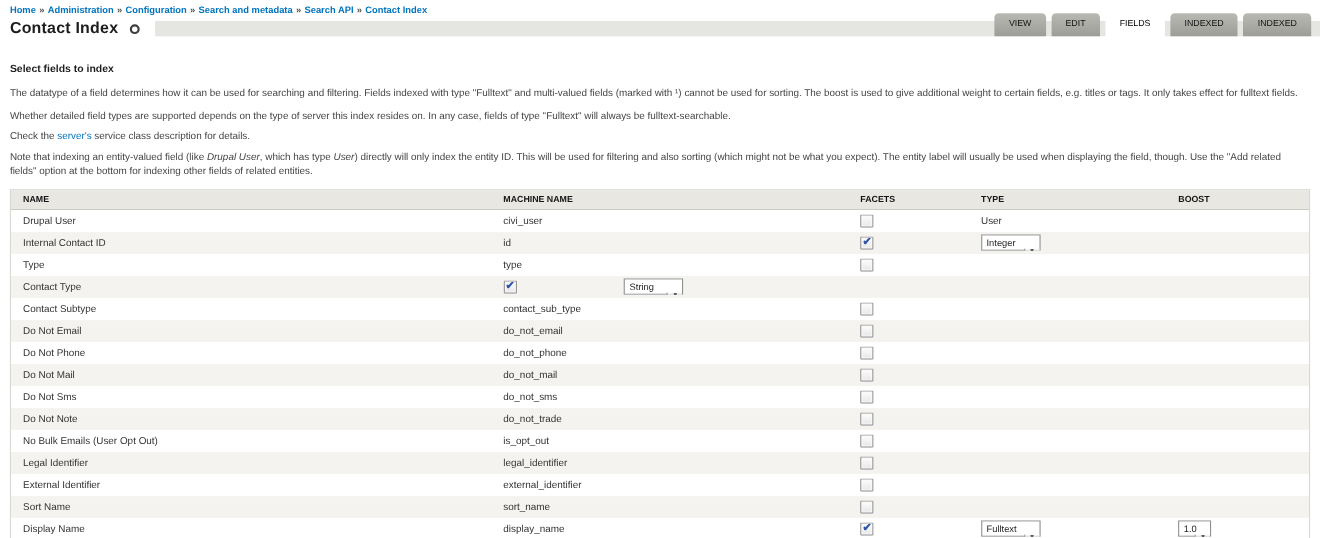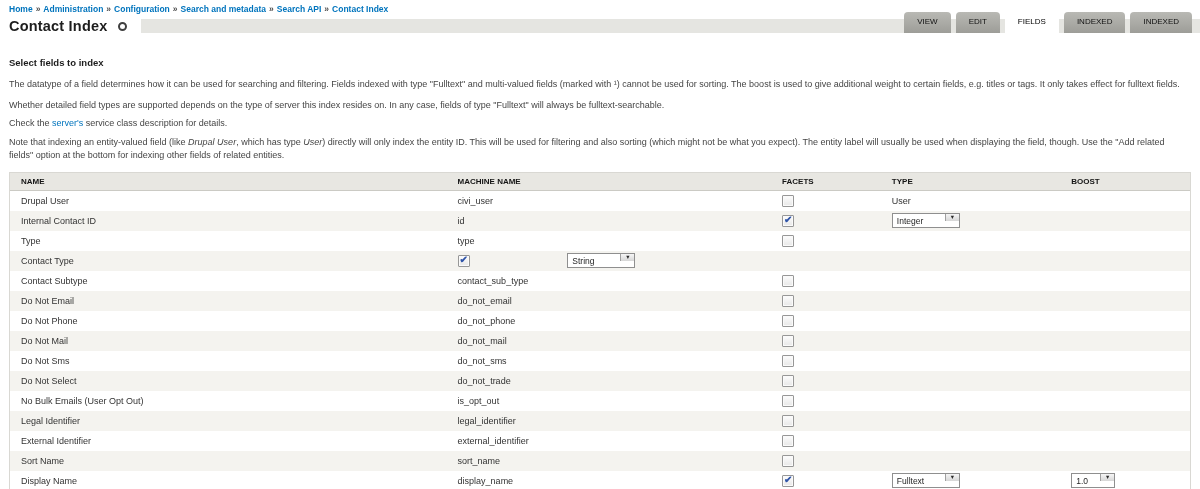--- a/index.html
+++ b/index.html
@@ -48,21 +48,21 @@
   .checkbox {
     width:12px; height:12px; box-sizing:border-box; border:1px solid #979797; border-radius:1px;
     background:linear-gradient(#fdfdfd,#e7e7e7); position:relative; cursor:pointer;
     box-shadow:inset 0 0 0 1px #fafafa;
   }
   .checkbox.checked::after {
     content:"\2714"; position:absolute; top:-2px; left:1px;
     color:#2f54a8; font-size:10px; font-weight:bold;
   }
   
-  .select { display:inline-flex; align-items:flex-start; height:15px; box-sizing:border-box; border:1px solid #8f8f8f; background:#fff; cursor:pointer; box-shadow:0 1px 0 #efefef; }
+  .select { display:inline-flex; align-items:flex-end; height:15px; box-sizing:border-box; border:1px solid #8f8f8f; background:#fff; cursor:pointer; box-shadow:0 1px 0 #efefef;flex-direction:column; }
   .sel-val { font-size:8.5px; color:#1f1f1f; padding:2px 8px 0 4px; min-width:40px; }
   .select.narrow .sel-val { min-width:16px; }
   .sel-btn { width:13px; border-left:1px solid #a0a0a0; background:linear-gradient(#f6f6f6,#d6d6d6); display:flex; align-items:center; justify-content:center; }
   .sel-arrow { font-size:6.5px; color:#2b2b2b; line-height:1; }
 </style>
 </head>
 <body>
 
 <div class="header">
   <div class="tabs-strip"></div>
@@ -180,21 +180,21 @@
         <div class="t-row">
           <div class="cell c-field">Do Not Sms</div>
           <div class="cell c-machine">do_not_sms</div>
           <div class="cell c-indexed">
             <div class="checkbox"></div>
           </div>
           <div class="cell c-type"></div>
           <div class="cell c-boost"></div>
         </div>
         <div class="t-row even">
-          <div class="cell c-field">Do Not Select</div>
+          <div class="cell c-field">Do Not Note</div>
           <div class="cell c-machine">do_not_trade</div>
           <div class="cell c-indexed">
             <div class="checkbox"></div>
           </div>
           <div class="cell c-type"></div>
           <div class="cell c-boost"></div>
         </div>
         <div class="t-row">
           <div class="cell c-field">No Bulk Emails (User Opt Out)</div>
           <div class="cell c-machine">is_opt_out</div>

